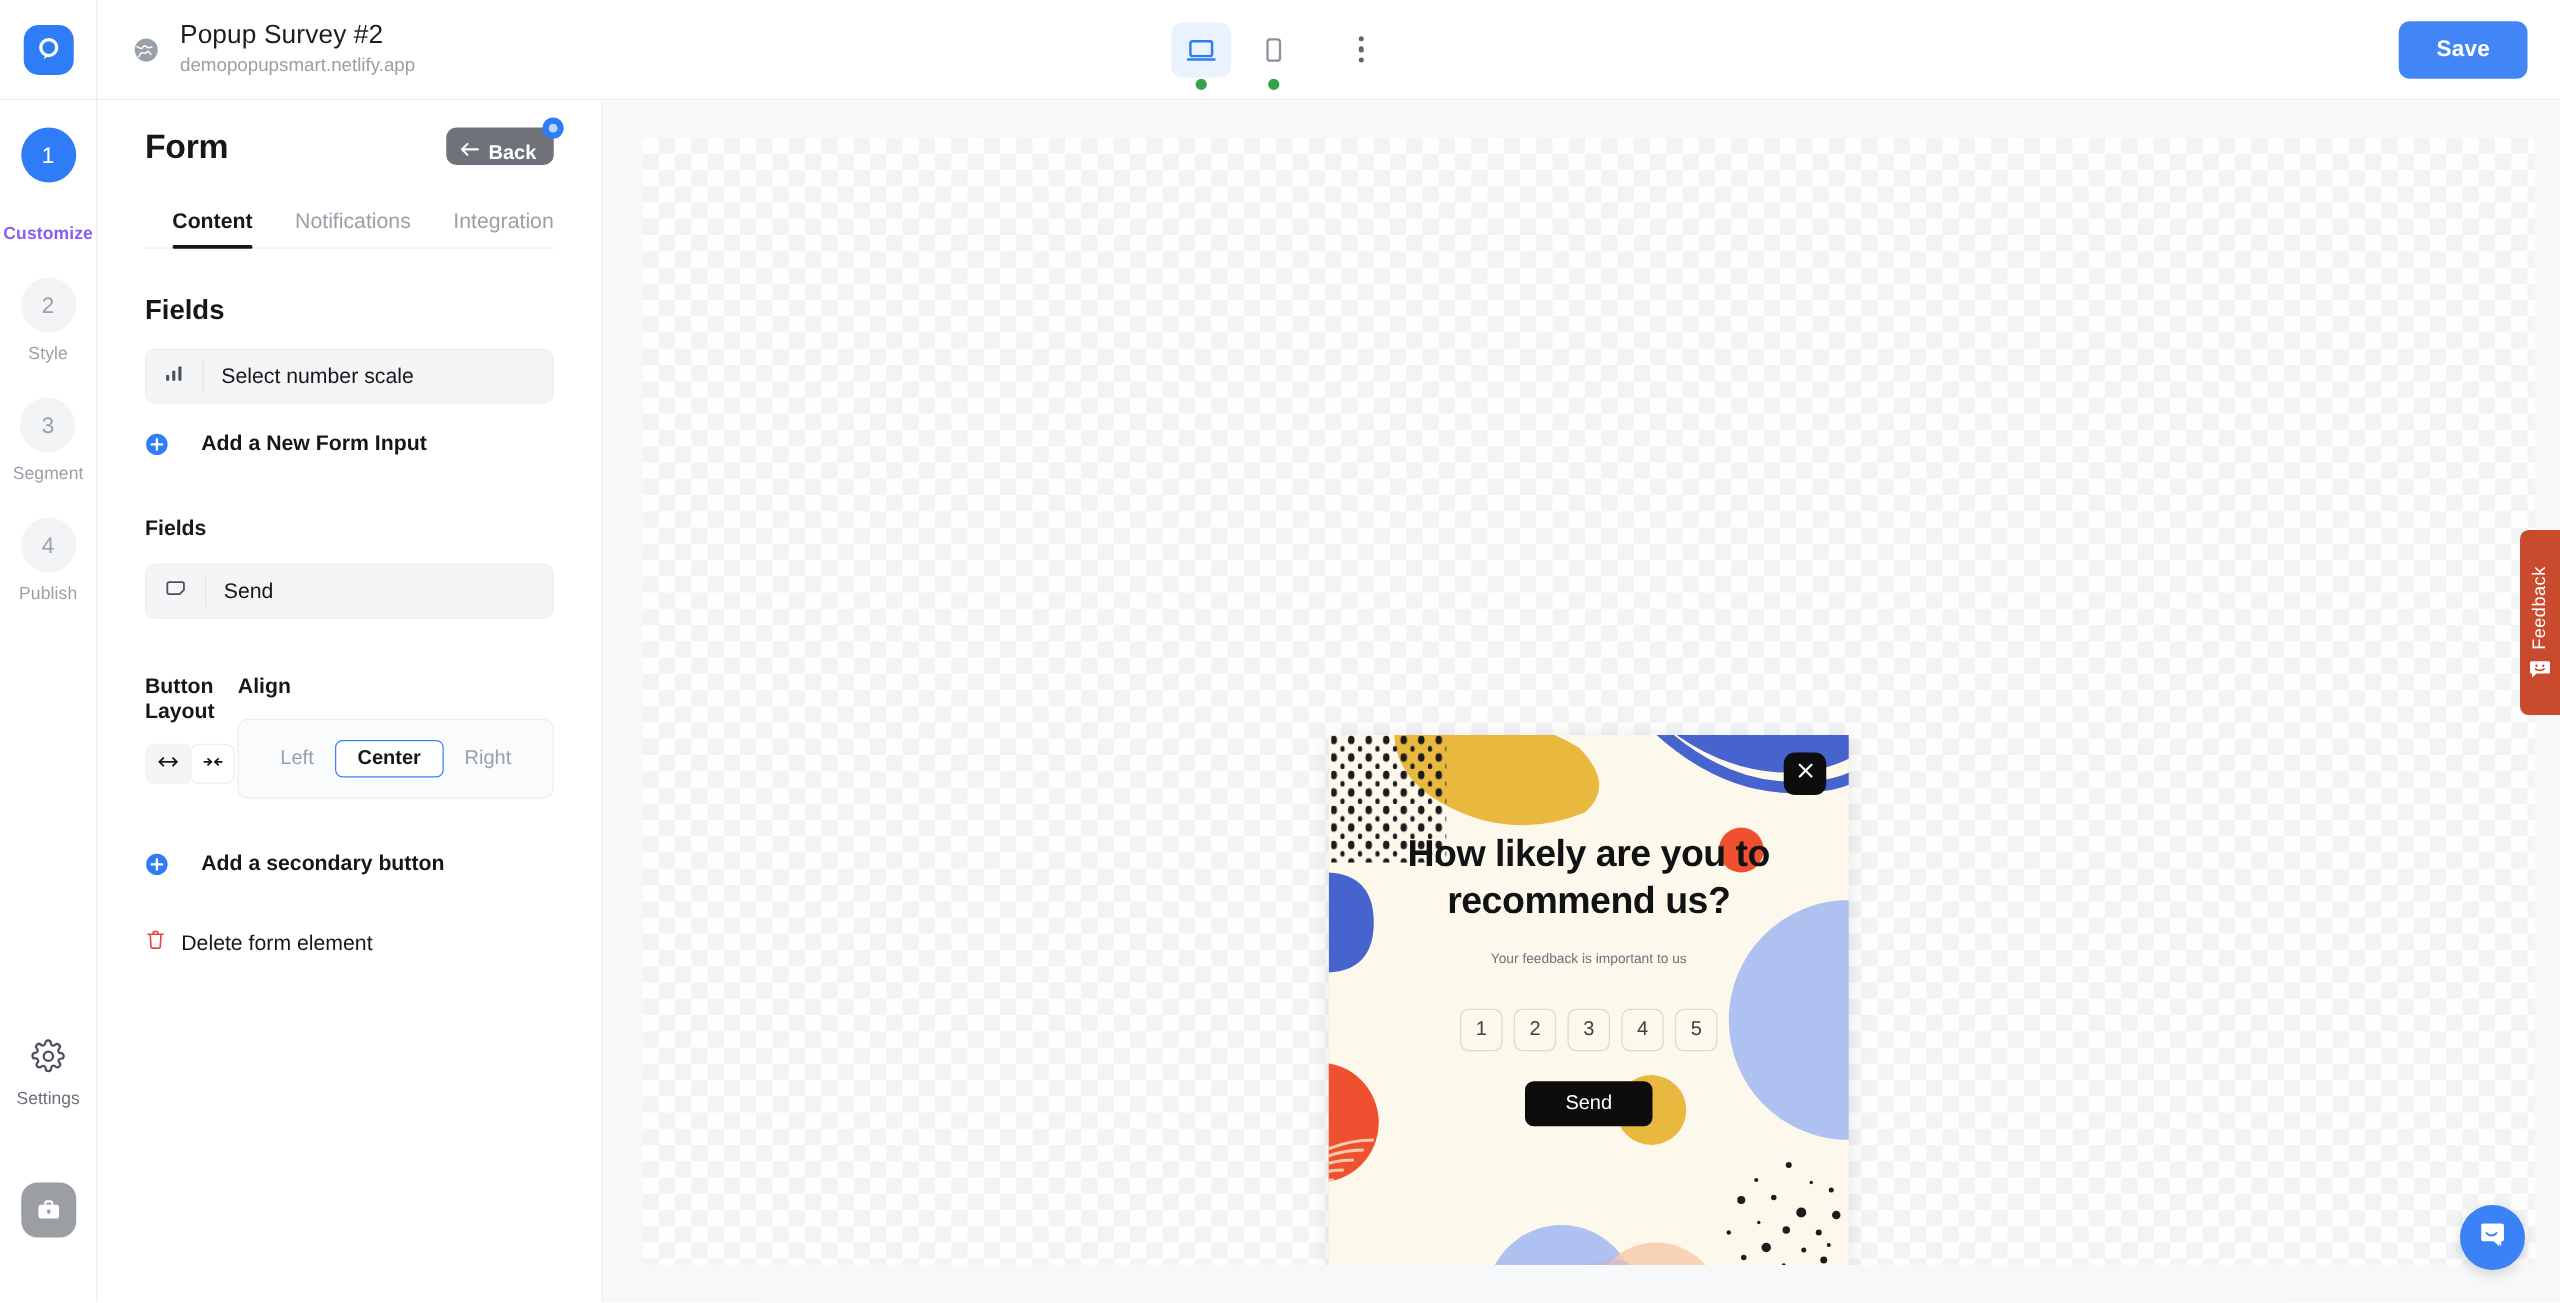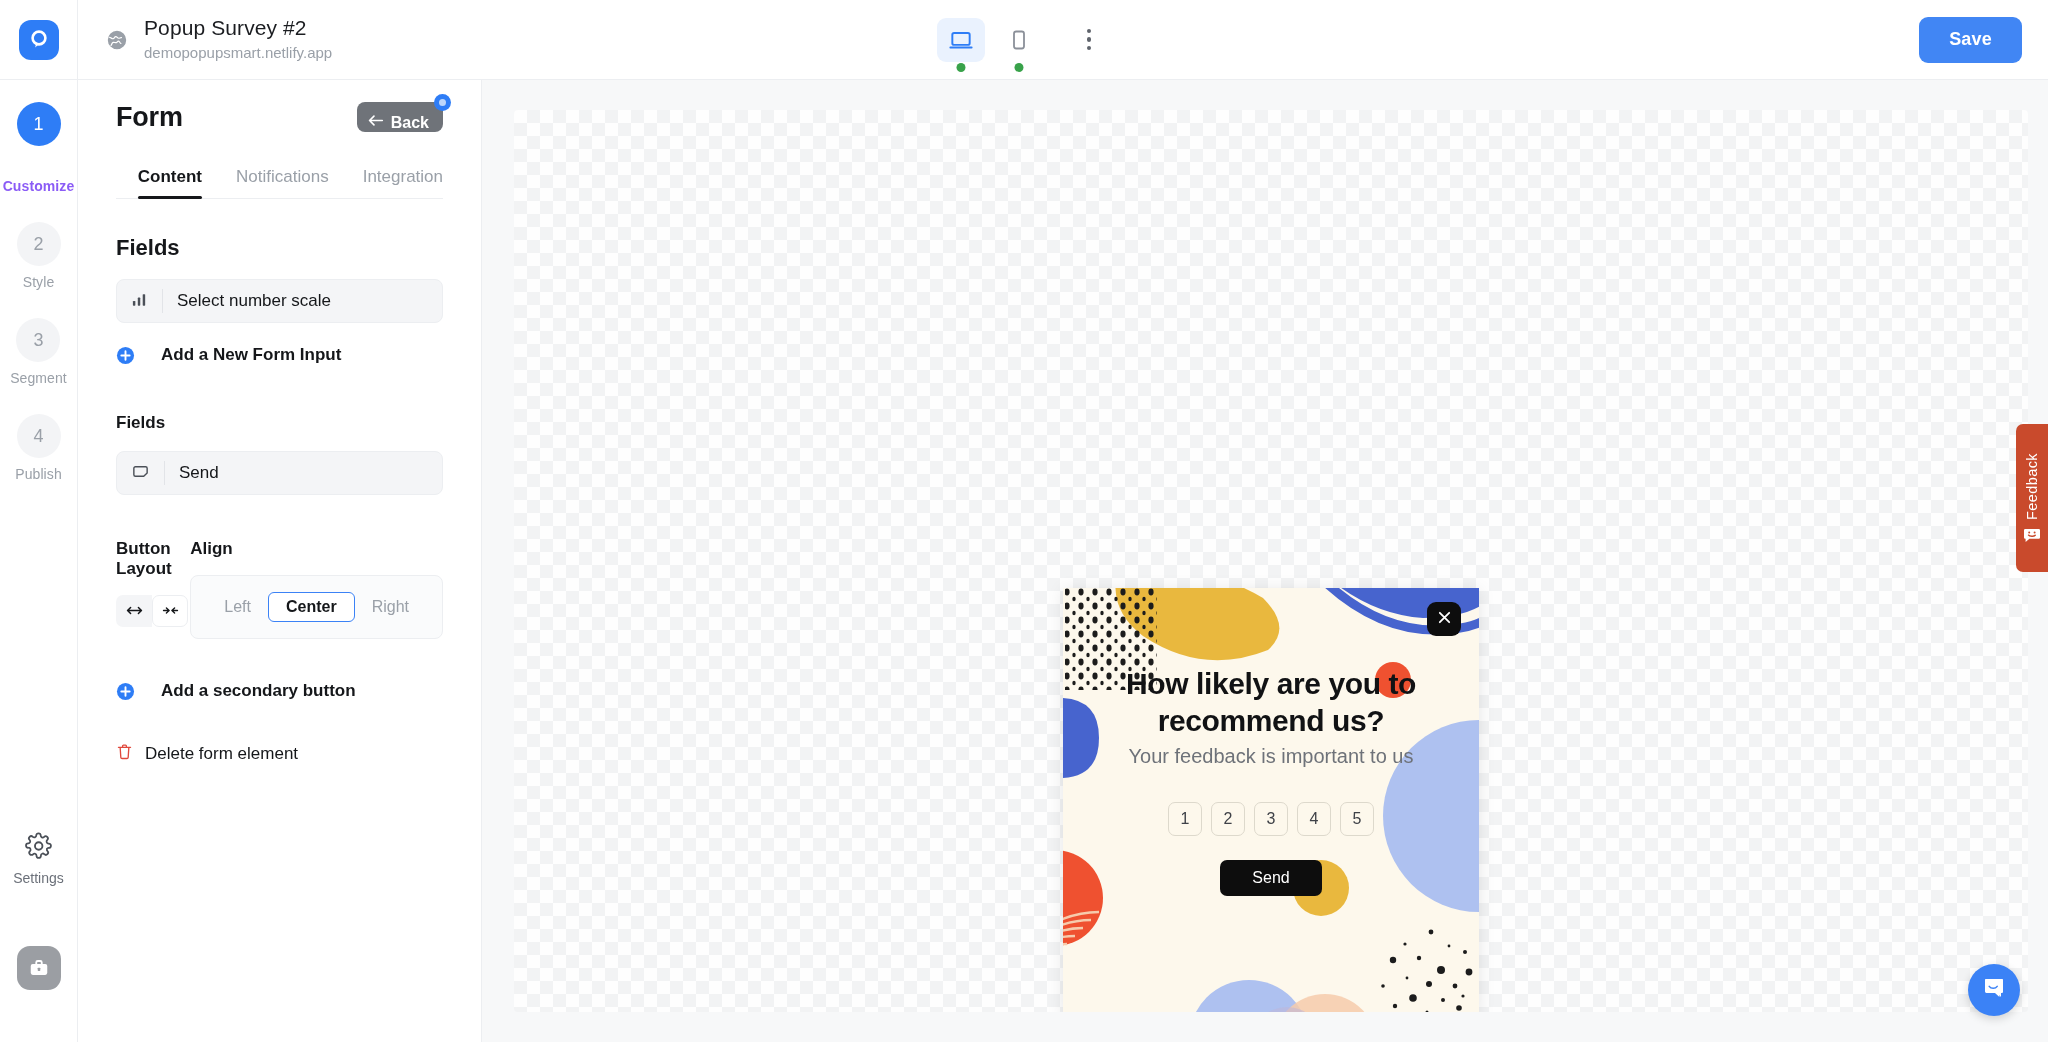--- a/index.html
+++ b/index.html
@@ -188,21 +188,21 @@
   }
 
   .pop-content {
     position:absolute; left:0; right:0; top:78px; z-index:8;
     display:flex; flex-direction:column; align-items:center; padding:0 26px;
   }
   .pop-h1 {
     font-size:30px; font-weight:700; color:#111214; text-align:center;
     line-height:1.22; letter-spacing:-.4px; max-width:350px;
   }
-  .pop-sub { font-size:20px; color:#6e7279; margin-top:6px; text-align:center;}
+  .pop-sub { font-size:11px; color:#6e7279; margin-top:22px; text-align:center;}
   .scale { display:flex; gap:9px; margin-top:34px; }
   .scale div {
     width:34px; height:34px; border:1px solid #ddd9cc; border-radius:7px;
     display:flex; align-items:center; justify-content:center;
     font-size:16px; color:#3f4248; background:transparent; cursor:pointer;
   }
   .pop-send {
     margin-top:24px; background:#0d0d0d; color:#fff; border:none;
     border-radius:7px; height:36px; padding:0 32px; font-size:16px;
     font-family:"Liberation Sans", sans-serif; cursor:pointer;

